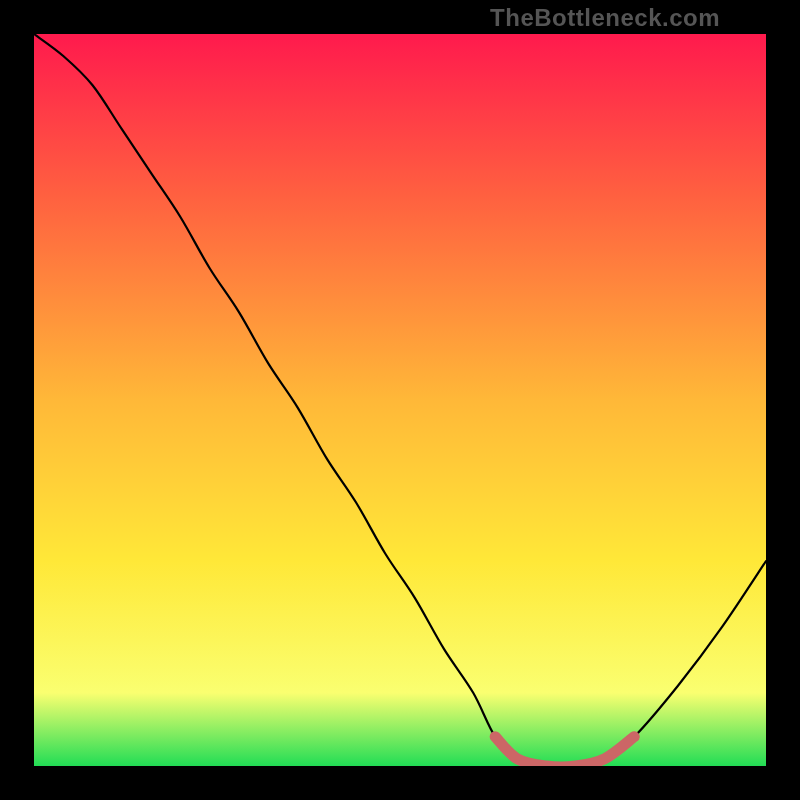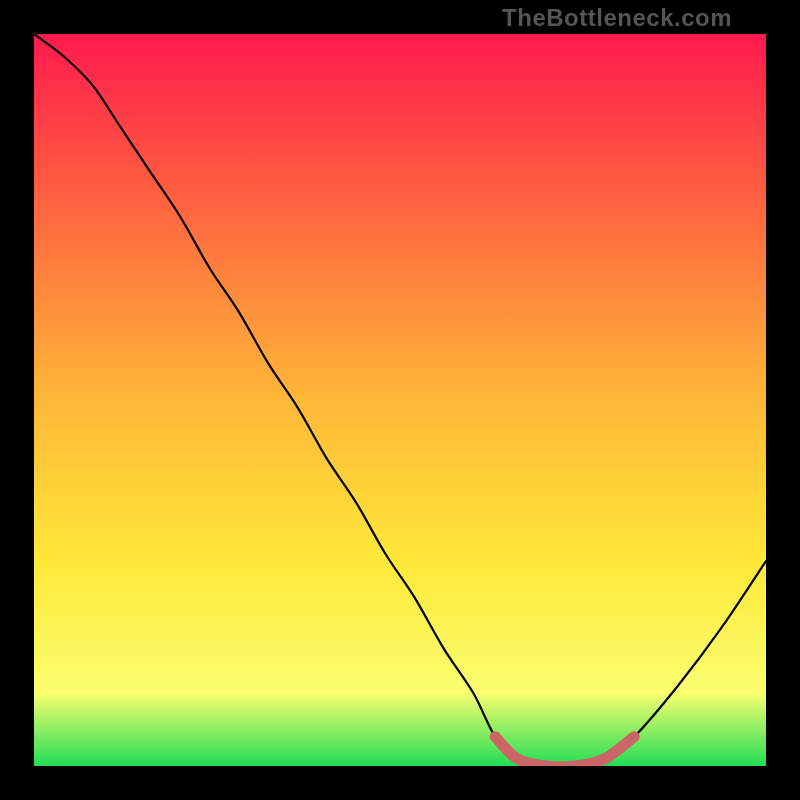--- a/index.html
+++ b/index.html
@@ -8,21 +8,20 @@
     width: 800px;
     height: 800px;
     background: #000000;
     font-family: Arial, Helvetica, sans-serif;
     overflow: hidden;
   }
   .frame {
     position: relative;
     width: 736px;
     height: 800px;
-    padding-left: 12px;
   }
   .watermark {
     position: absolute;
     top: 4px;
     right: 16px;
     color: #555555;
     font-size: 24px;
     font-weight: bold;
     letter-spacing: 0.5px;
     z-index: 10;

